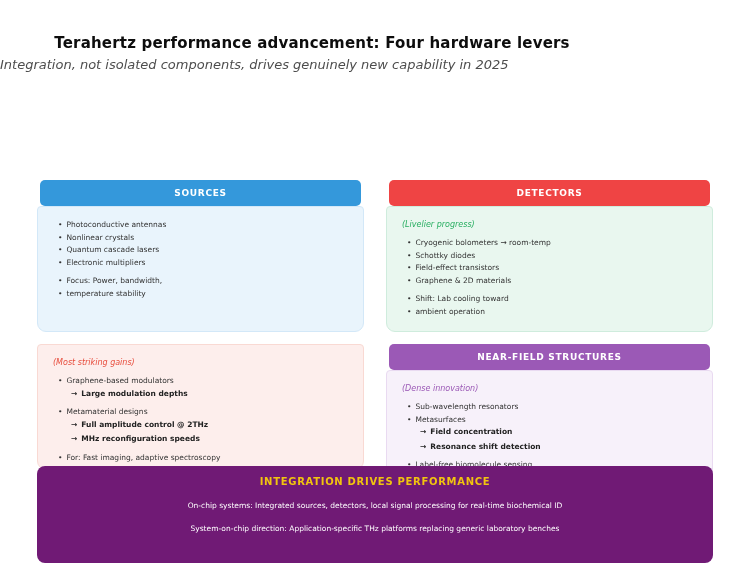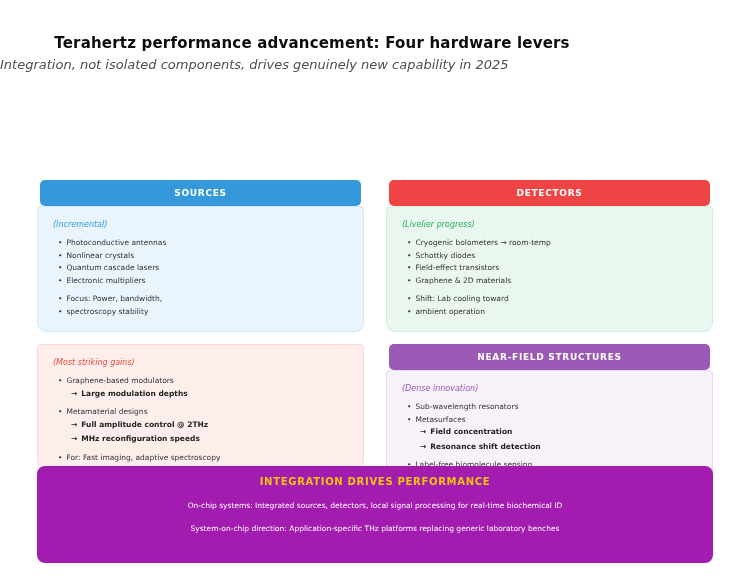--- a/index.html
+++ b/index.html
@@ -103,21 +103,20 @@
   <h1 class="main-title">Terahertz performance advancement: Four hardware levers</h1>
   <div class="subtitle">Integration, not isolated components, drives genuinely new capability in 2025</div>
 
   <div class="grid">
 
     <section class="card">
       <header class="card-header" style="background: rgb(52, 152, 219);">
         <span>SOURCES</span>
       </header>
       <div class="card-body" style="background: rgb(233, 244, 252); border-color: rgb(211, 232, 248);">
-        <div class="tag" style="color: rgb(52, 152, 219);">(Incremental)</div>
         <ul class="items">
             <li class="item">
               <span class="marker">•</span>
               <span>Photoconductive antennas</span>
             </li>
             <li class="item">
               <span class="marker">•</span>
               <span>Nonlinear crystals</span>
             </li>
             <li class="item">
@@ -127,21 +126,21 @@
             <li class="item">
               <span class="marker">•</span>
               <span>Electronic multipliers</span>
             </li>
             <li class="item gap">
               <span class="marker">•</span>
               <span>Focus: Power, bandwidth,</span>
             </li>
             <li class="item">
               <span class="marker">•</span>
-              <span>spectroscopy stability</span>
+              <span>temperature stability</span>
             </li>
           </ul>
       </div>
     </section>
 
     <section class="card">
       <header class="card-header" style="background: #ef4444;">
         <span>DETECTORS</span>
       </header>
       <div class="card-body" style="background: rgb(233, 247, 239); border-color: rgb(207, 236, 221);">
@@ -237,21 +236,21 @@
             <li class="item">
               <span class="marker">•</span>
               <span>Compact on-chip integration</span>
             </li>
           </ul>
       </div>
     </section>
 
   </div>
 
-  <section class="footer-panel" style="background: #a21caf;">
+  <section class="footer-panel" style="background: #701a75;">
     <div class="footer-title" style="color: rgb(241, 196, 15);">INTEGRATION DRIVES PERFORMANCE</div>
     <div>
         <div class="footer-line" style="color: rgb(255, 255, 255);">On-chip systems: Integrated sources, detectors, local signal processing for real-time biochemical ID</div>
         <div class="footer-line" style="color: rgb(255, 255, 255);">System-on-chip direction: Application-specific THz platforms replacing generic laboratory benches</div>
       </div>
   </section>
 
 </div>
 
 </body></html>

